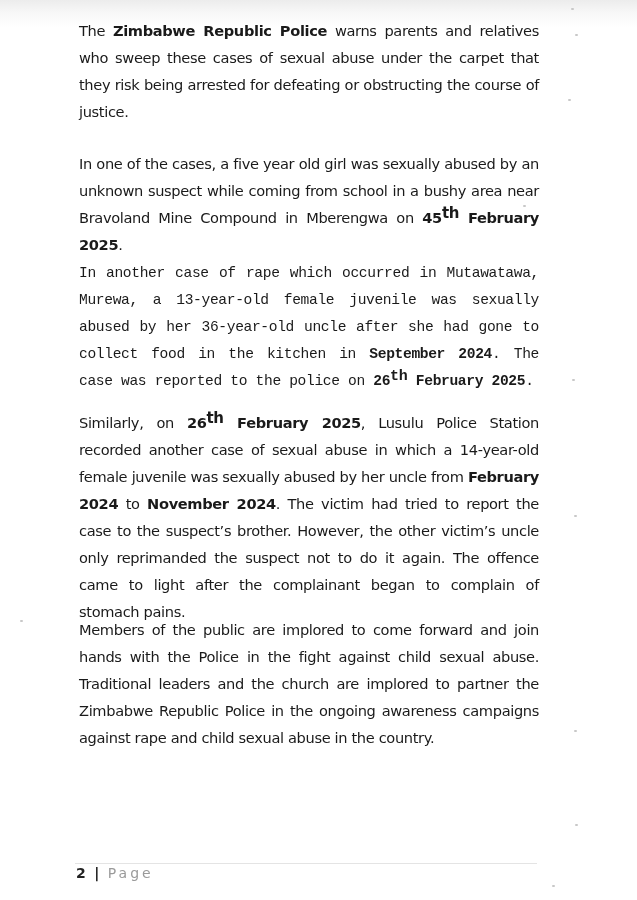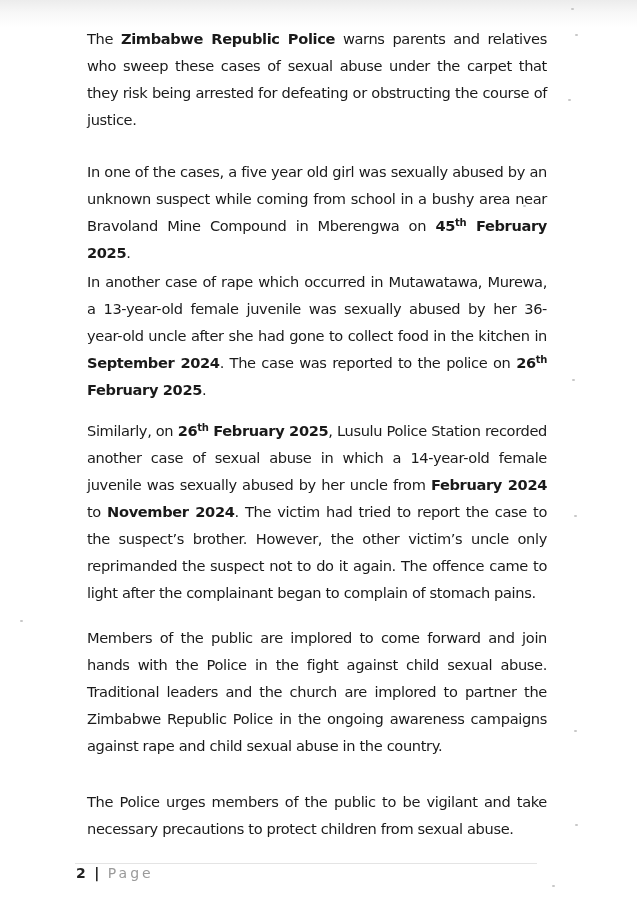--- a/index.html
+++ b/index.html
@@ -26,30 +26,30 @@
       font-size: 14.6px;
       line-height: 27px;
       text-align: justify;
       letter-spacing: -0.35px;
       word-spacing: 0px;
     }
     .para b {
       font-weight: bold;
     }
     .para sup {
-      font-size: 10px;
+      font-size: 15px;
       line-height: 0;
       vertical-align: 5px;
       font-weight: bold;
     }
     .abs-para {
       position: absolute;
       left: 75px;
       width: 460px;
-      margin: 12px;
+      margin: 4px;
     }
     .footer-rule {
       position: absolute;
       left: 75px;
       top: 863px;
       width: 462px;
       height: 1px;
       background: #e4e4e4;
     }
     .footer {
@@ -70,24 +70,23 @@
       border-radius: 1px;
     }
   </style>
 </head>
 <body>
 
 <div class="page">
 
   <p class="para abs-para" style="top:13px;"><span>The </span><b>Zimbabwe Republic Police</b><span> warns parents and relatives who sweep these cases of sexual abuse under the carpet that they risk being arrested for defeating or obstructing the course of justice.</span></p>
   <p class="para abs-para" style="top:146px;"><span>In one of the cases, a five year old girl was sexually abused by an unknown suspect while coming from school in a bushy area near Bravoland Mine Compound in Mberengwa on </span><b>45</b><sup>th</sup><b> February 2025</b><span>.</span></p>
-  <p class="para abs-para" style="top:256px;"><span>In another case of rape which occurred in Mutawatawa, Murewa, a 13-year-old female juvenile was sexually abused by her 36-year-old uncle after she had gone to collect food in the kitchen in </span><b>September 2024</b><span>. The case was reported to the police on </span><b>26</b><sup>th</sup><b> February 2025</b><span>.</span></p>
+  <p class="para abs-para" style="top:256px;font-family:Liberation Mono, monospace;"><span>In another case of rape which occurred in Mutawatawa, Murewa, a 13-year-old female juvenile was sexually abused by her 36-year-old uncle after she had gone to collect food in the kitchen in </span><b>September 2024</b><span>. The case was reported to the police on </span><b>26</b><sup>th</sup><b> February 2025</b><span>.</span></p>
   <p class="para abs-para" style="top:405px;"><span>Similarly, on </span><b>26</b><sup>th</sup><b> February 2025</b><span>, Lusulu Police Station recorded another case of sexual abuse in which a 14-year-old female juvenile was sexually abused by her uncle from </span><b>February 2024</b><span> to </span><b>November 2024</b><span>. The victim had tried to report the case to the suspect’s brother. However, the other victim’s uncle only reprimanded the suspect not to do it again. The offence came to light after the complainant began to complain of stomach pains.</span></p>
   <p class="para abs-para" style="top:612px;"><span>Members of the public are implored to come forward and join hands with the Police in the fight against child sexual abuse. Traditional leaders and the church are implored to partner the Zimbabwe Republic Police in the ongoing awareness campaigns against rape and child sexual abuse in the country.</span></p>
-  <p class="para abs-para" style="top:776px;"><span>The Police urges members of the public to be vigilant and take necessary precautions to protect children from sexual abuse.</span></p>
 
   <div class="footer-rule"></div>
   <div class="footer">
     <span class="num">2</span>
     <span class="bar">|</span>
     <span class="word">Page</span>
   </div>
 
   <div class="speck" style="left:571px; top:8px;"></div>
   <div class="speck" style="left:575px; top:34px;"></div>

